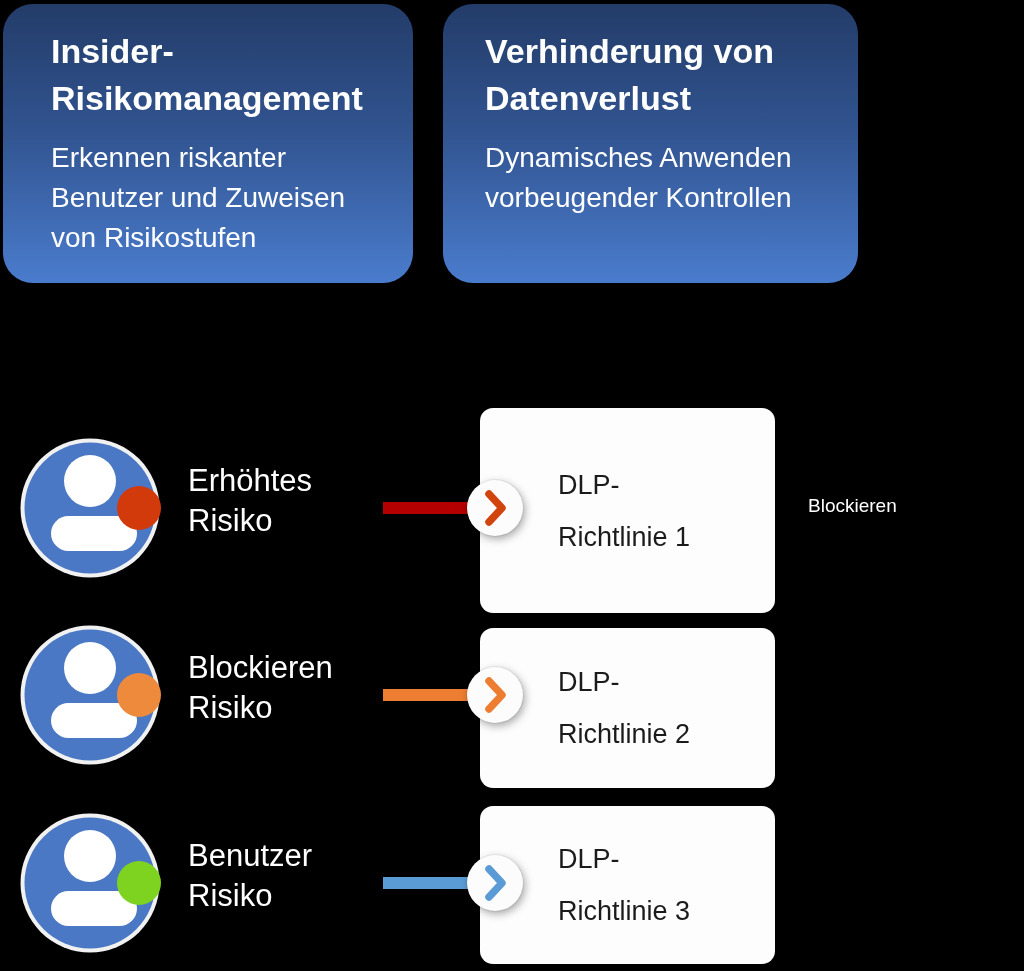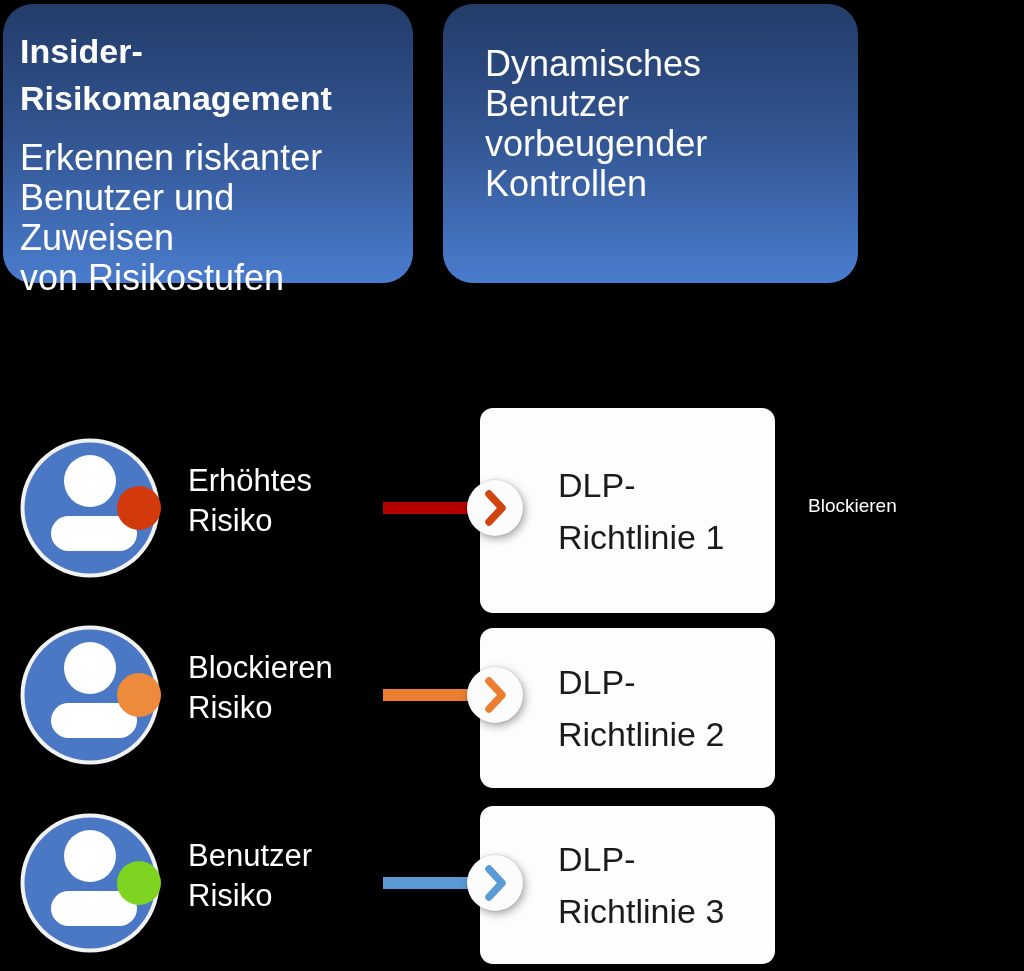--- a/index.html
+++ b/index.html
@@ -4,29 +4,29 @@
 <style>
   html,body{margin:0;padding:0;background:#000;}
   .stage{
     position:relative;width:1024px;height:971px;background:#000;overflow:hidden;
     font-family:"Liberation Sans","DejaVu Sans",sans-serif;
   }
   
   .hcard{
     position:absolute;top:4px;height:279px;border-radius:30px;
     background:linear-gradient(180deg,#233c69 0%,#31538f 45%,#4a7ccd 100%);
-    color:#fff;box-sizing:border-box;padding:24px 30px 0 17px;
+    color:#fff;box-sizing:border-box;padding:24px 30px 0 48px;
   }
   .hcard.c0{left:3px;width:410px;}
   .hcard.c1{left:443px;width:415px;padding-left:42px;}
   .hcard .title{
     font-size:34px;font-weight:bold;line-height:47px;white-space:pre-line;margin:0;
   }
   .hcard .subtitle{
-    font-size:36px;line-height:40px;white-space:pre-line;margin-top:16px;
+    font-size:28px;line-height:40px;white-space:pre-line;margin-top:16px;
   }
   
   .row{position:absolute;inset:0;}
   .row.r0{--cy:508px;--box-top:408px;--box-h:205px;}
   .row.r1{--cy:695px;--box-top:628px;--box-h:160px;}
   .row.r2{--cy:883px;--box-top:806px;--box-h:158px;}
   .persona{
     position:absolute;left:19px;top:calc(var(--cy) - 71px);width:142px;height:142px;
   }
   .risk-label{
@@ -43,41 +43,43 @@
     box-shadow:0 0 0 1px rgba(0,0,0,0.05),2px 3px 8px rgba(0,0,0,0.35);
     display:flex;align-items:center;justify-content:center;
   }
   .policy-box{
     position:absolute;left:480px;width:295px;top:var(--box-top);height:var(--box-h);
     background:#fdfdfd;border-radius:13px;z-index:2;
     box-shadow:2px 3px 10px rgba(0,0,0,0.45);
     display:flex;align-items:center;box-sizing:border-box;padding-left:78px;
   }
   .policy-label{
-    color:#1b1b1b;font-size:34px;line-height:52px;white-space:pre-line;
+    color:#1b1b1b;font-size:27px;line-height:52px;white-space:pre-line;
   }
   .action-label{
     position:absolute;left:808px;top:calc(var(--cy) - 22px);height:40px;
     display:flex;align-items:center;color:#fff;font-size:19px;white-space:nowrap;
   }
 </style>
 </head>
 <body>
 
 <div class="stage">
 
   <div class="hcard c0">
     <div class="title">Insider-
 Risikomanagement</div>
     <div class="subtitle">Erkennen riskanter
 Benutzer und Zuweisen
 von Risikostufen</div>
   </div>
   <div class="hcard c1">
-    <div class="subtitle">Dynamisches Benutzer
+    <div class="title">Verhinderung von
+Datenverlust</div>
+    <div class="subtitle">Dynamisches Anwenden
 vorbeugender Kontrollen</div>
   </div>
 
   <div class="row r0">
     <svg class="persona" viewBox="0 0 142 142">
       <circle cx="71" cy="71" r="69.5" fill="#f1f1f1"></circle>
       <circle cx="71" cy="71" r="65.5" fill="#4a78c4"></circle>
       <circle cx="71" cy="44" r="26" fill="#fff"></circle>
       <rect x="32" y="79" width="86" height="35" rx="17.5" fill="#fff"></rect>
       <circle cx="120" cy="71" r="22" style="fill: rgb(210, 58, 12);"></circle>

